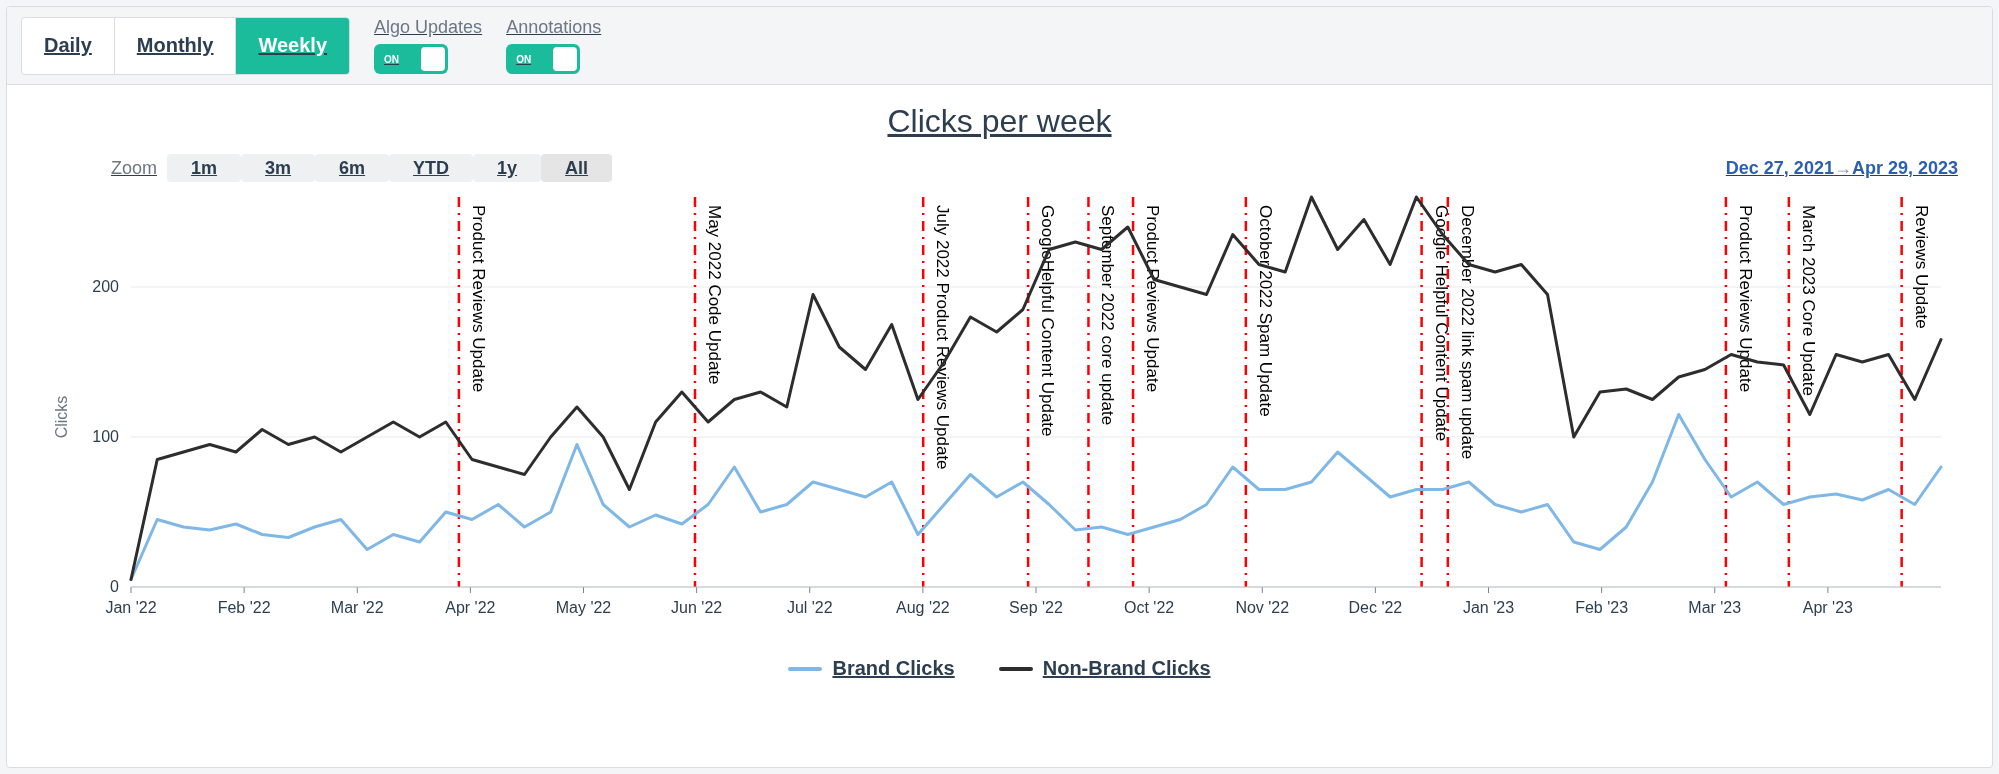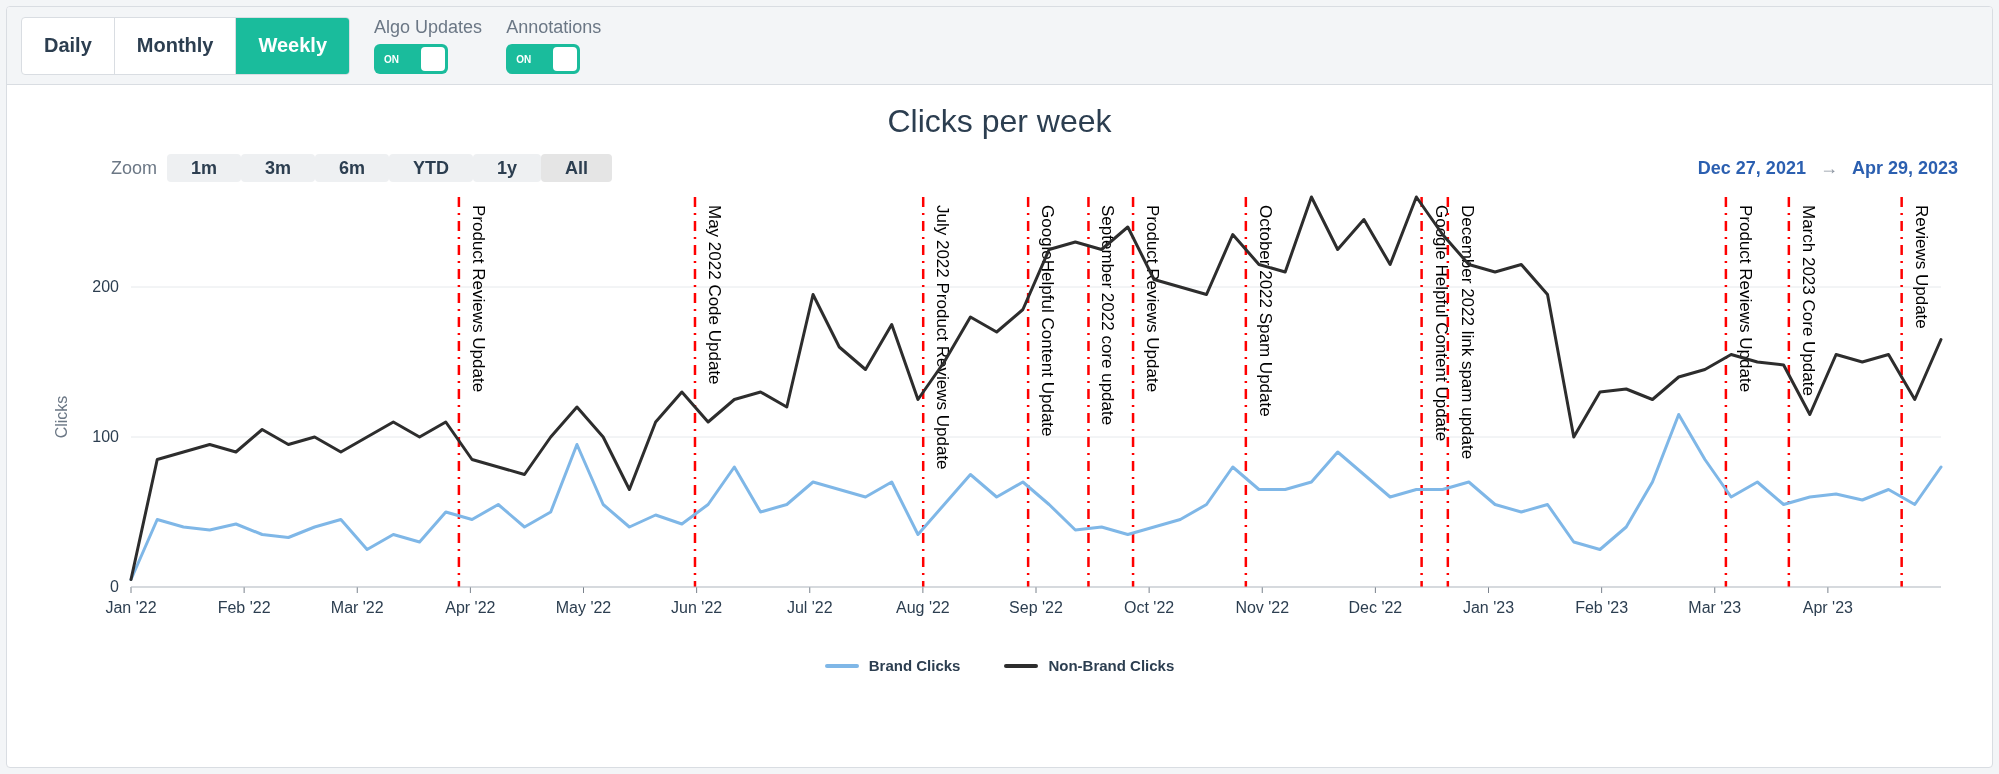--- a/index.html
+++ b/index.html
@@ -24,20 +24,21 @@
   }
   .card {
     margin: 6px;
     background: var(--bg2);
     border: 1px solid var(--border);
     border-radius: 4px;
     overflow: hidden;
     width: 1987px;
     height: 762px;
     position: relative;
+    text-decoration: underline;
   }
   .toolbar {
     display: flex;
     align-items: center;
     gap: 24px;
     background: var(--bg1);
     border-bottom: 1px solid var(--border);
     padding: 10px 14px 10px 14px;
     height: 78px;
   }
@@ -96,42 +97,42 @@
   .zoom { display: flex; align-items: center; gap: 10px; color: var(--muted); }
   .zoom-btn {
     padding: 4px 24px; border-radius: 4px; cursor: pointer;
     color: var(--text); background: #eef0f2; font-weight: 600;
     user-select: none;
   }
   .zoom-btn.active { background: #e5e5e5; font-weight: 800; }
   .date-range {
     color: var(--muted);
     font-weight: 600;
-    display: flex; align-items: center; gap: 14px;
+    display: flex; align-items: center; 
   }
   .date-range .d { color: var(--link); }
   .date-range .arrow { color: #8b94a0; }
 
   .plot-area {
     position: relative;
     height: 460px;
     margin-left: 60px;
   }
   .plot-area svg { display: block; }
   .ylabel-vert {
     position: absolute; left: -50px; top: 50%;
     transform: translateY(-50%) rotate(-90deg);
     transform-origin: center;
     color: var(--muted); font-size: 16px;
   }
 
   .legend {
     display: flex; align-items: center; justify-content: center;
     gap: 44px; margin-top: 10px;
-    color: var(--text); font-size: 15px; font-weight: 700;
+    color: var(--text); font-size: 20px; font-weight: 700;
   }
   .legend .item { display: flex; align-items: center; gap: 10px; cursor: pointer; }
   .legend .swatch { width: 34px; height: 4px; border-radius: 2px; }
   .legend .brand .swatch { background: var(--brand); }
   .legend .nonbrand .swatch { background: var(--nonbrand); }
 </style>
 </head>
 <body>
 
 <div class="card">

